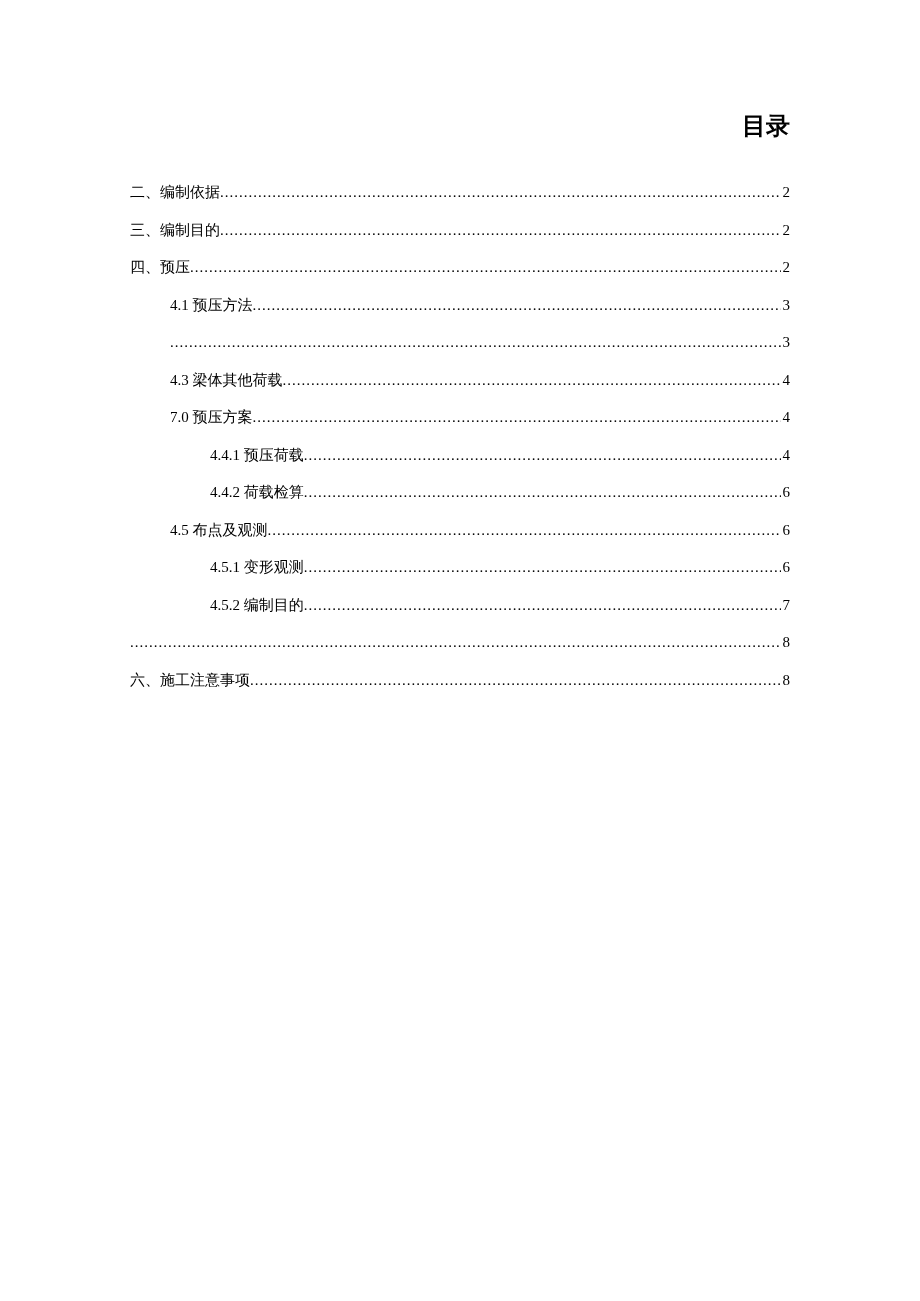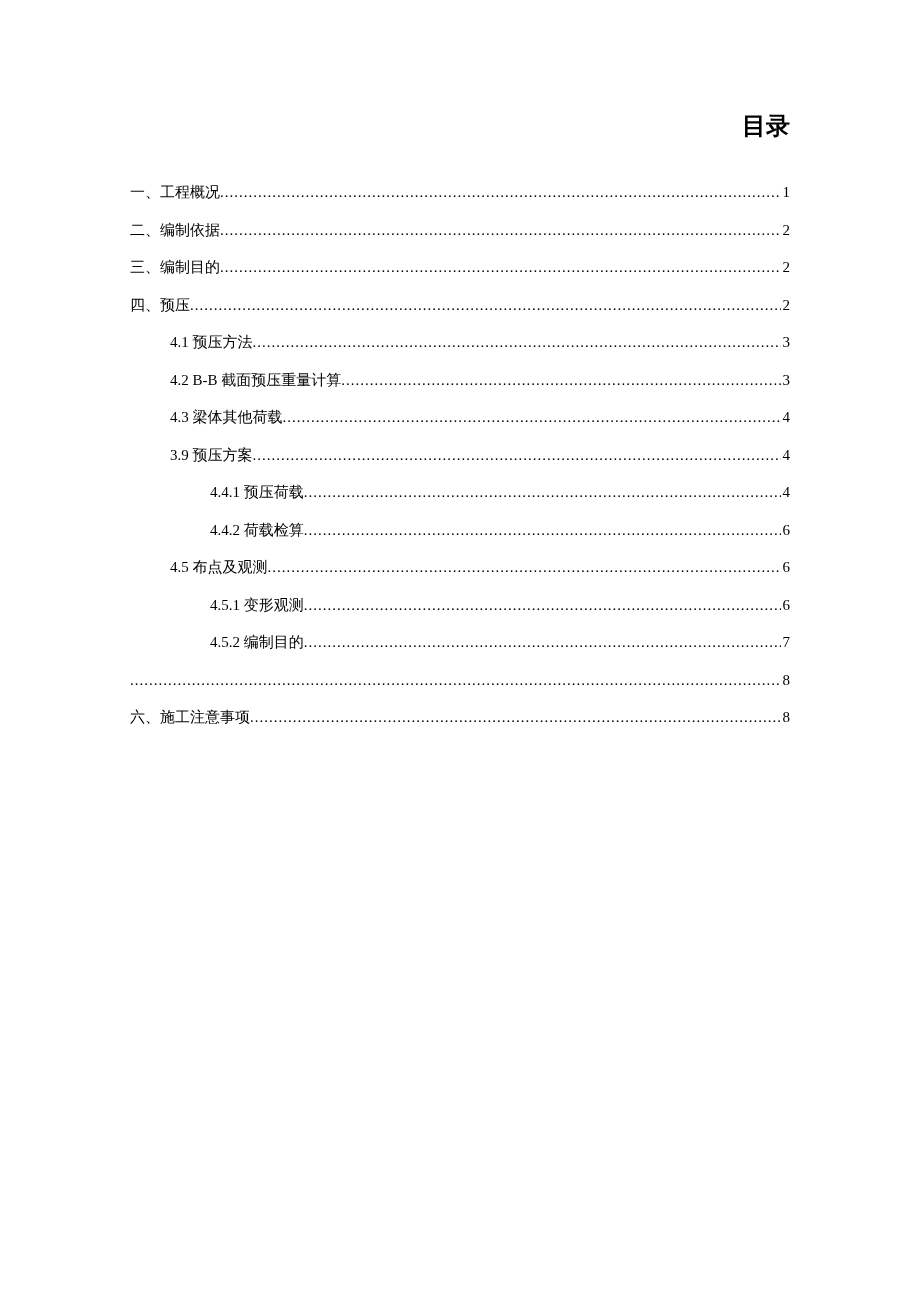--- a/index.html
+++ b/index.html
@@ -57,25 +57,20 @@
       align-items: center;
     }
   </style>
 </head>
 <body>
 
 <h1 class="title">目录</h1>
 
 <div class="toc">
 
-  <div class="toc-entry">
-    <span class="label">一、工程概况</span>
-    <span class="leader"></span>
-    <span class="page">1</span>
-  </div>
 
   <div class="toc-entry">
     <span class="label">二、编制依据</span>
     <span class="leader"></span>
     <span class="page">2</span>
   </div>
 
   <div class="toc-entry">
     <span class="label">三、编制目的</span>
     <span class="leader"></span>
@@ -88,33 +83,32 @@
     <span class="page">2</span>
   </div>
 
   <div class="toc-entry indent-1">
     <span class="label">4.1 预压方法</span>
     <span class="leader"></span>
     <span class="page">3</span>
   </div>
 
   <div class="toc-entry indent-1">
-    <span class="label">4.2 B-B 截面预压重量计算</span>
     <span class="leader"></span>
     <span class="page">3</span>
   </div>
 
   <div class="toc-entry indent-1">
     <span class="label">4.3 梁体其他荷载</span>
     <span class="leader"></span>
     <span class="page">4</span>
   </div>
 
   <div class="toc-entry indent-1">
-    <span class="label">3.9 预压方案</span>
+    <span class="label">7.0 预压方案</span>
     <span class="leader"></span>
     <span class="page">4</span>
   </div>
 
   <div class="toc-entry indent-2">
     <span class="label">4.4.1 预压荷载</span>
     <span class="leader"></span>
     <span class="page">4</span>
   </div>
 

